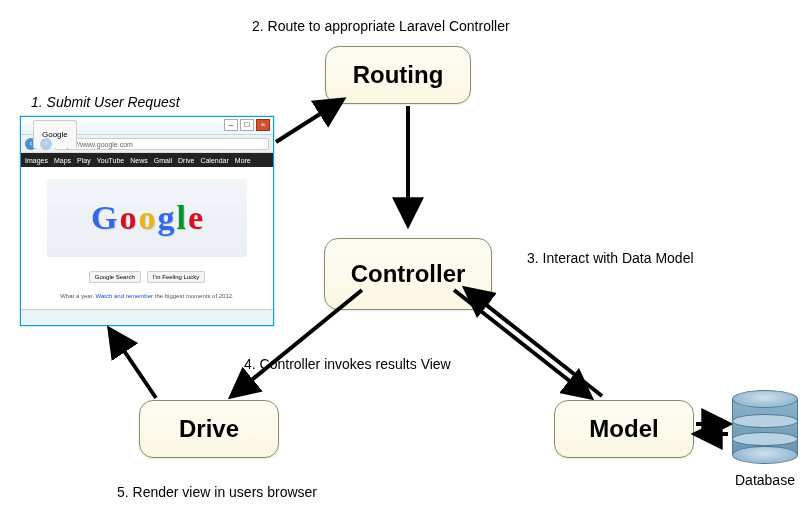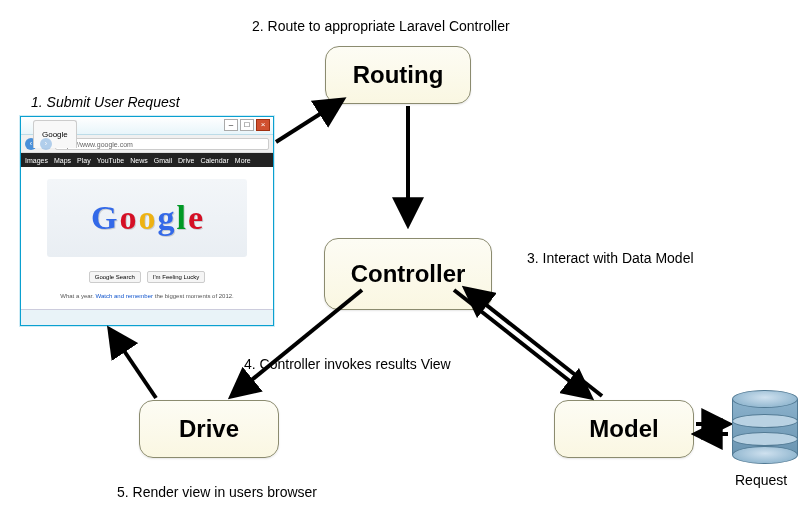--- a/index.html
+++ b/index.html
@@ -171,21 +171,21 @@
   <span>Model</span>
 </div>
 
 <div class="db" style="left:732px; top:390px;">
   <div class="body"></div>
   <div class="band" style="top:24px;"></div>
   <div class="band" style="top:42px;"></div>
   <div class="cap"></div>
   <div class="cap base" style="top:auto; bottom:0;"></div>
 </div>
-<div class="label" style="left:735px; top:472px; font-size:14px;">Request</div>
+<div class="label" style="left:735px; top:472px; font-size:14px;">Database</div>
 
 <div class="label" style="left:31px; top:94px; font-weight:normal;font-style:italic;">1. Submit User Request</div>
 <div class="label" style="left:252px; top:18px;">2. Route to appropriate Laravel Controller</div>
 <div class="label" style="left:527px; top:250px;text-align:center;">3. Interact with Data Model</div>
 <div class="label" style="left:244px; top:356px;">4. Controller invokes results View</div>
 <div class="label" style="left:117px; top:472px;margin-top:12px;">5. Render view in users browser</div>
 
 <svg class="arrows">
   <defs>
     <marker id="ah" viewBox="0 0 12 12" refX="10" refY="6" markerWidth="8" markerHeight="8" orient="auto">

